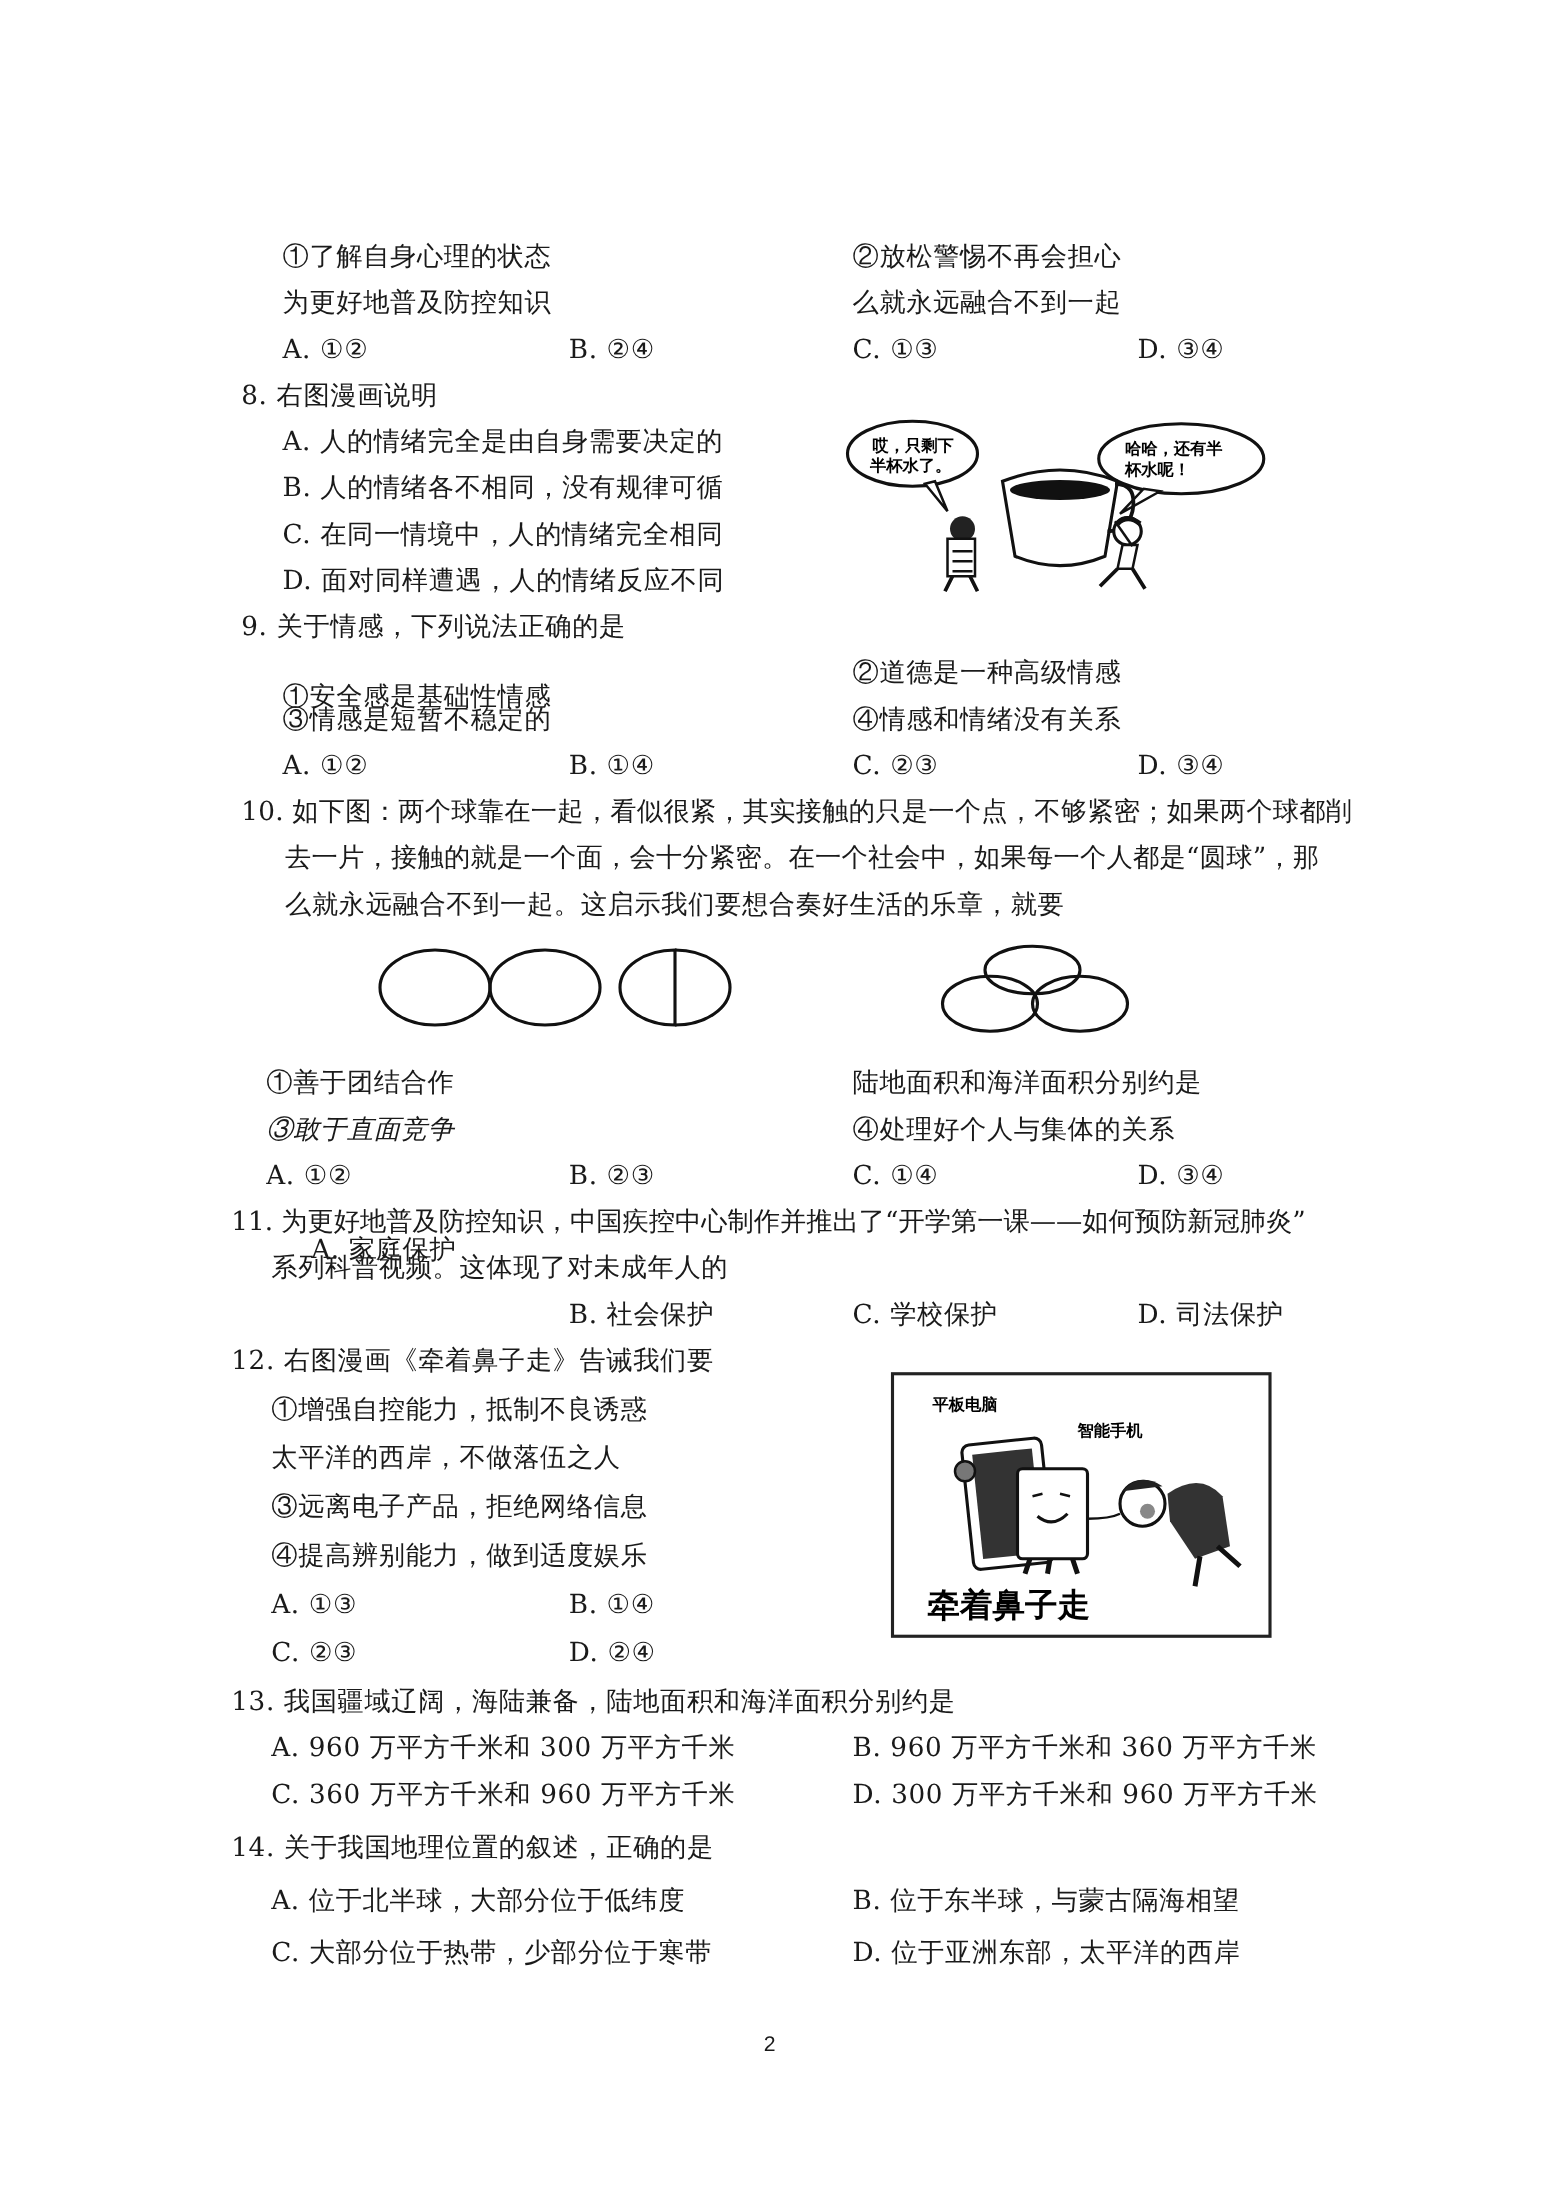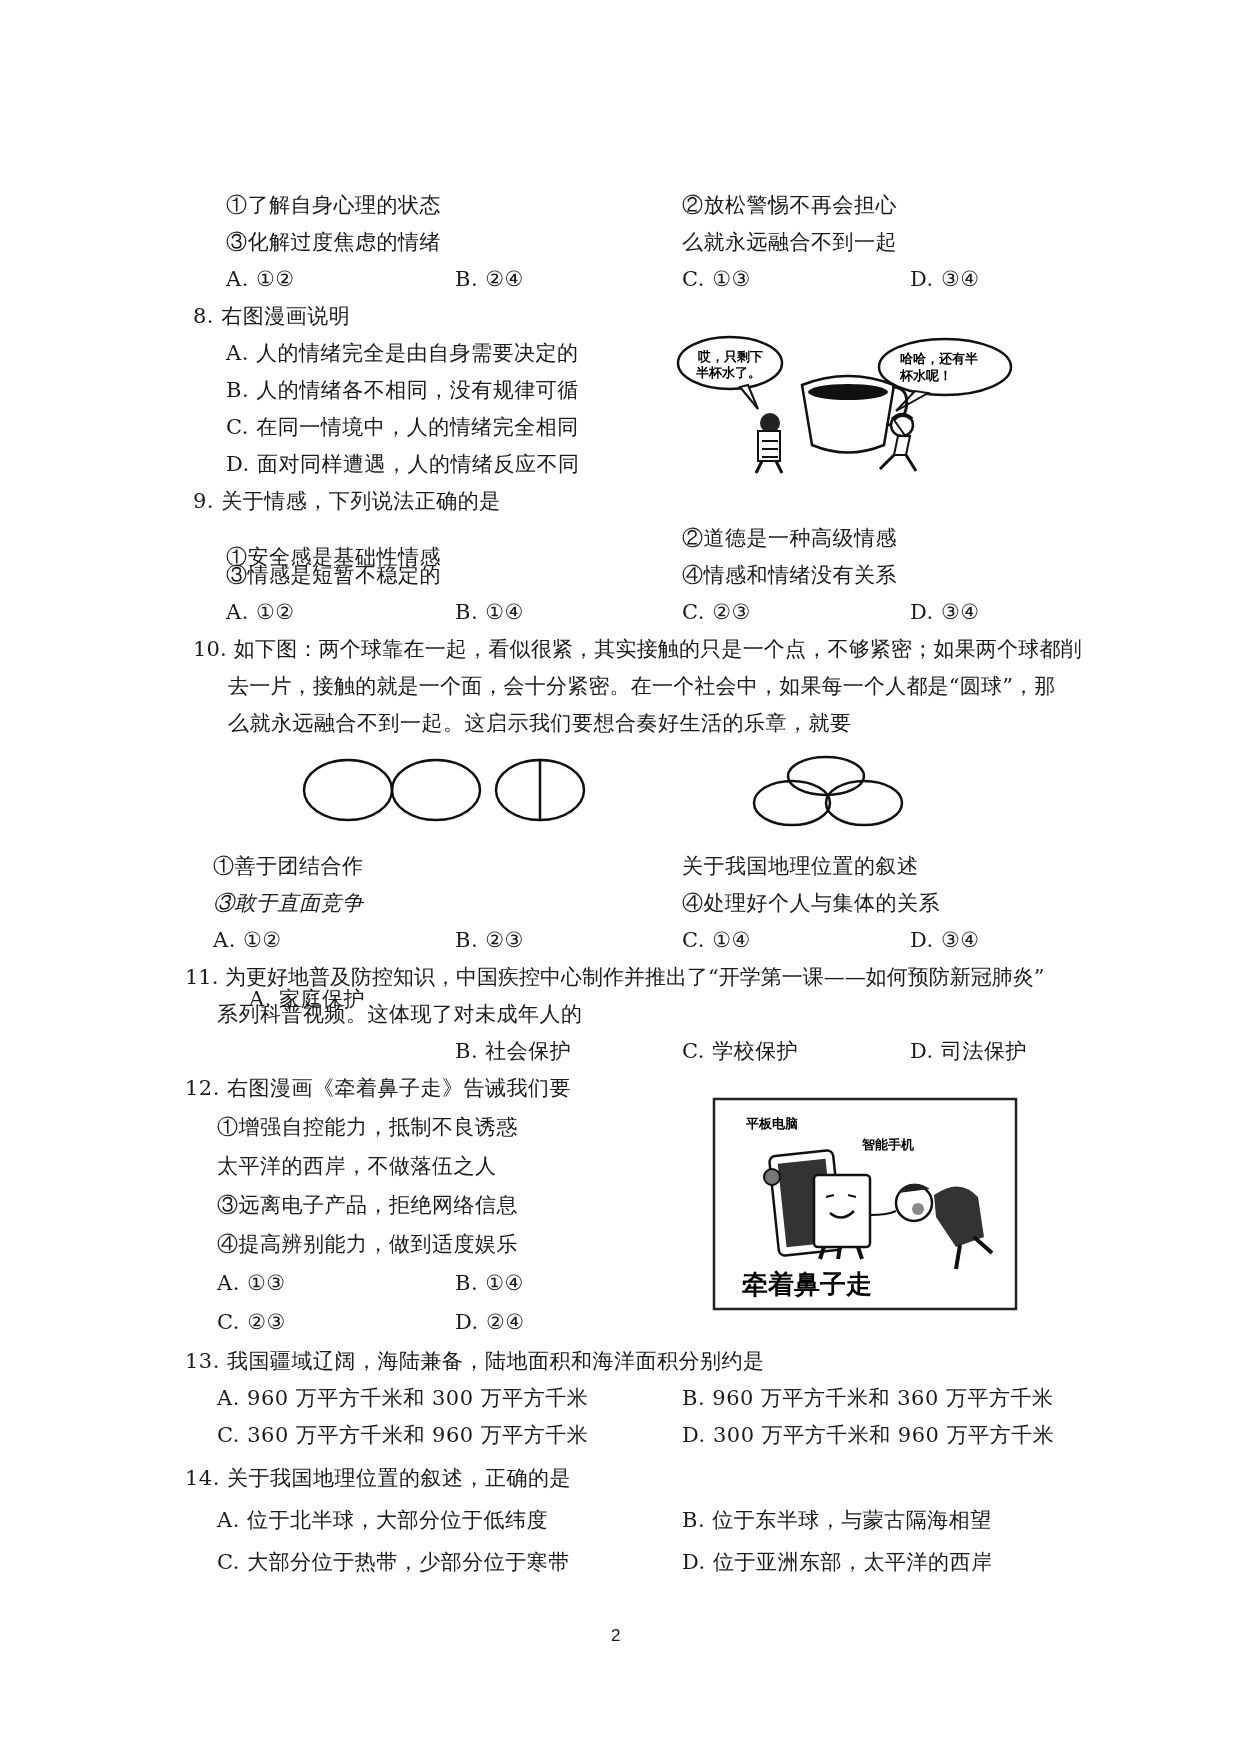--- a/index.html
+++ b/index.html
@@ -18,21 +18,21 @@
     font-family: "Liberation Sans", sans-serif;
   }
   svg text { font-family: "DejaVu Sans", sans-serif; }
 </style>
 </head>
 <body>
 
 <div>
   <div class="line" style="left:226px;top:190px;">①了解自身心理的状态</div>
   <div class="line" style="left:682px;top:190px;">②放松警惕不再会担心</div>
-  <div class="line" style="left:226px;top:227px;">③化解过度焦虑的情绪</div>
+  <div class="line" style="left:226px;top:227px;">为更好地普及防控知识</div>
   <div class="line" style="left:682px;top:227px;">么就永远融合不到一起</div>
   <div class="line" style="left:226px;top:264px;">A. ①②</div>
   <div class="line" style="left:455px;top:264px;">B. ②④</div>
   <div class="line" style="left:682px;top:264px;">C. ①③</div>
   <div class="line" style="left:910px;top:264px;">D. ③④</div>
 </div>
 
 <div>
   <div class="line" style="left:193px;top:301px;">8.  右图漫画说明</div>
   <div class="line" style="left:226px;top:338px;">A. 人的情绪完全是由自身需要决定的</div>
@@ -93,21 +93,21 @@
 
     <path d="M250 10 A44 30 0 1 0 250 70 Z" fill="none" stroke="#111" stroke-width="2.5"></path>
     <path d="M250 10 A44 30 0 1 1 250 70" fill="none" stroke="#111" stroke-width="2.5"></path>
 
     <ellipse cx="536" cy="26" rx="38" ry="19" fill="none" stroke="#111" stroke-width="2.5"></ellipse>
     <ellipse cx="502" cy="53" rx="38" ry="22" fill="none" stroke="#111" stroke-width="2.5"></ellipse>
     <ellipse cx="574" cy="53" rx="38" ry="22" fill="none" stroke="#111" stroke-width="2.5"></ellipse>
   </svg>
 
   <div class="line" style="left:213px;top:851px;">①善于团结合作</div>
-  <div class="line" style="left:682px;top:851px;">关于我国地理位置的叙述</div>
+  <div class="line" style="left:682px;top:851px;">陆地面积和海洋面积分别约是</div>
   <div class="line" style="left:213px;top:888px;font-style:italic;">③敢于直面竞争</div>
   <div class="line" style="left:682px;top:888px;">④处理好个人与集体的关系</div>
   <div class="line" style="left:213px;top:925px;">A. ①②</div>
   <div class="line" style="left:455px;top:925px;">B. ②③</div>
   <div class="line" style="left:682px;top:925px;">C. ①④</div>
   <div class="line" style="left:910px;top:925px;">D. ③④</div>
 </div>
 
 <div>
   <div class="line" style="left:185px;top:962px;letter-spacing:0px;">11. 为更好地普及防控知识，中国疾控中心制作并推出了“开学第一课——如何预防新冠肺炎”</div>

